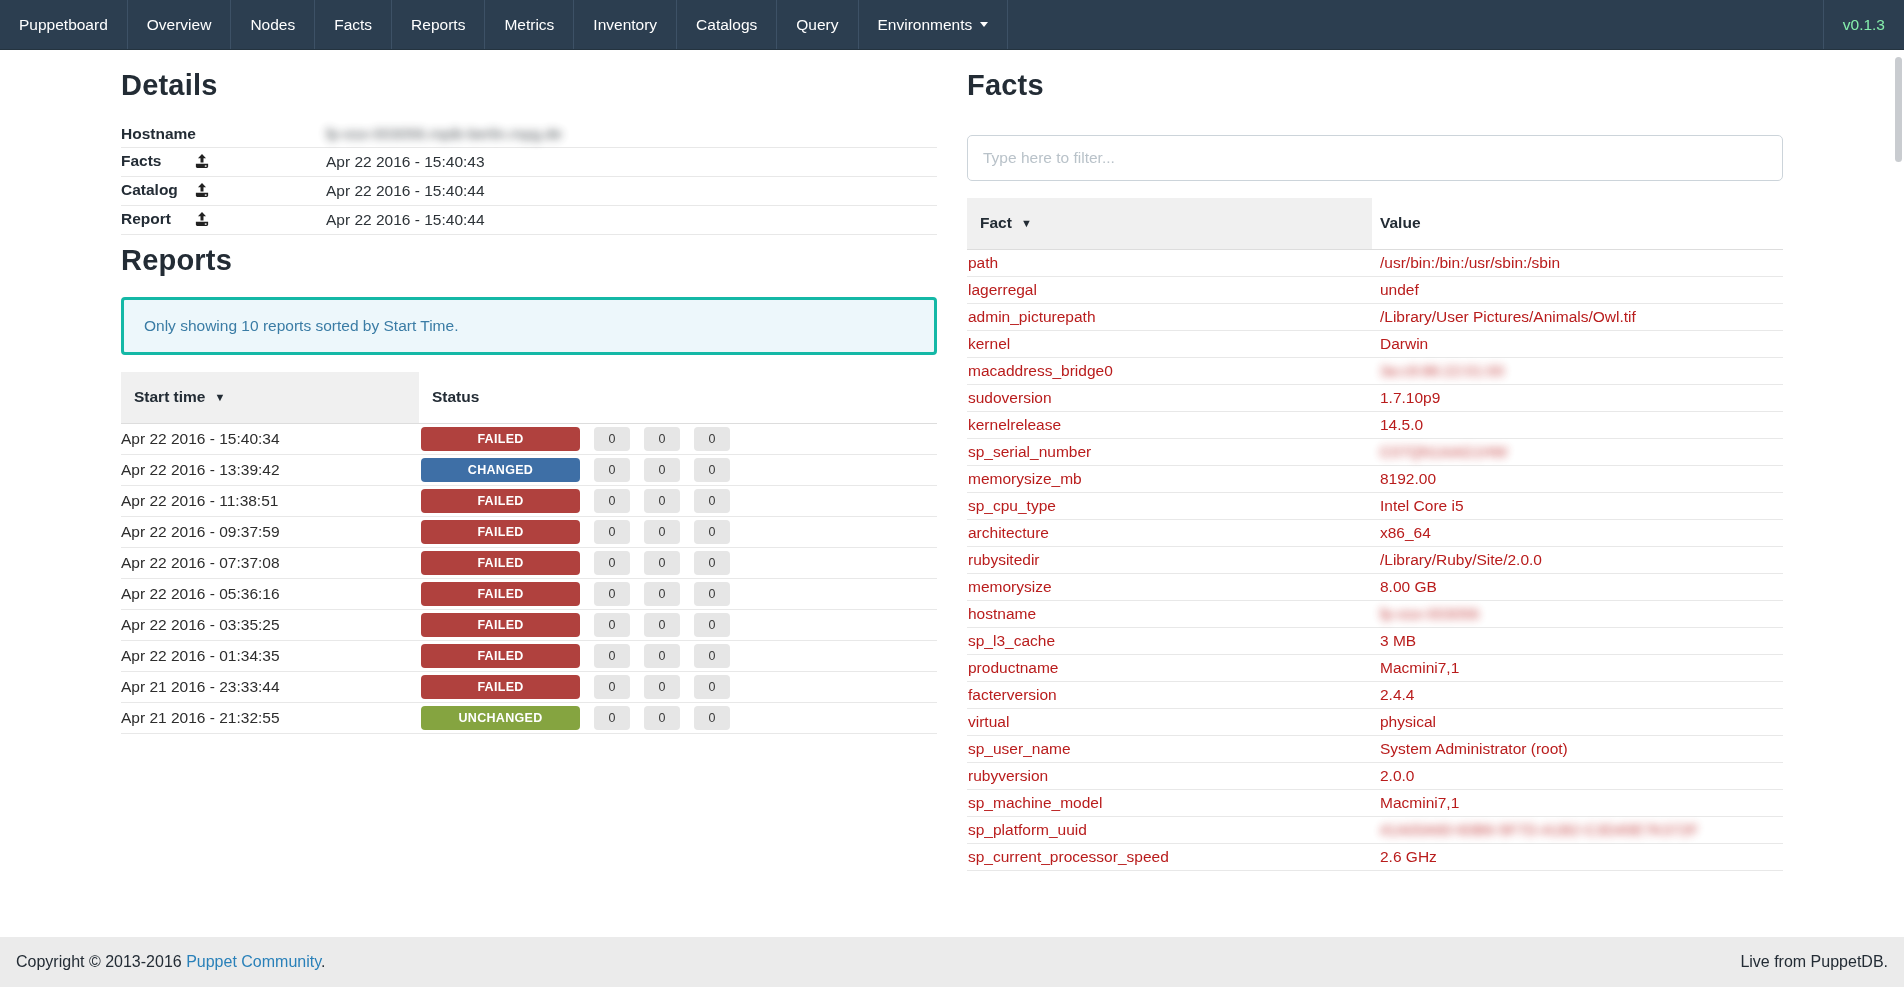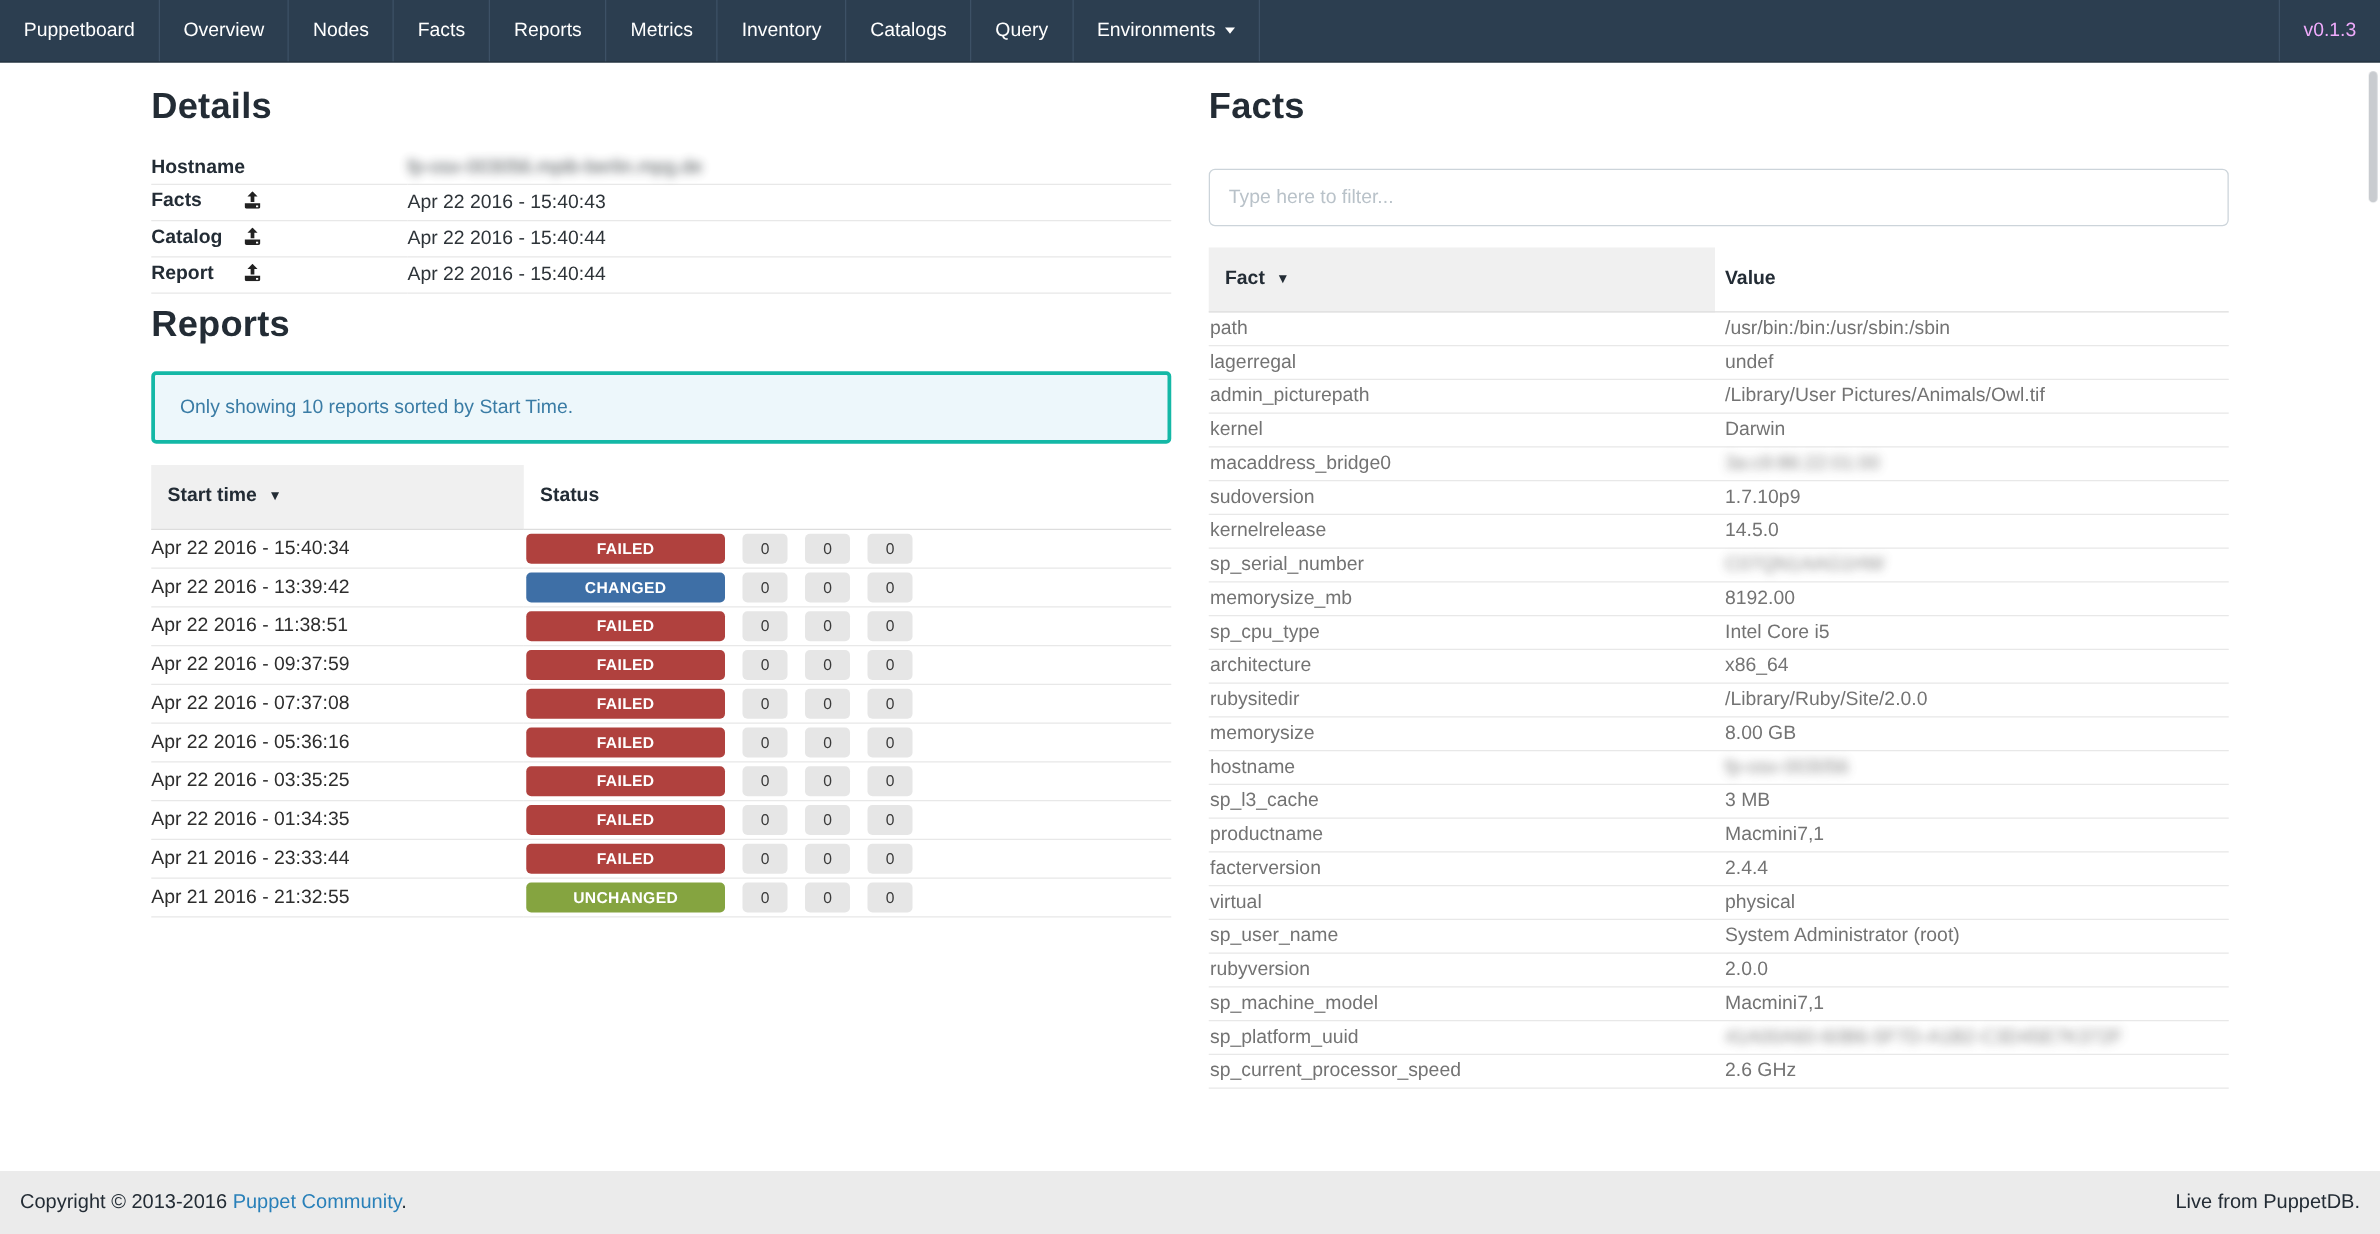--- a/index.html
+++ b/index.html
@@ -16,21 +16,21 @@
     display:flex; align-items:stretch;
     border-bottom:1px solid #24333f;
   }
   .nav-brand, .nav-item, .nav-version {
     display:flex; align-items:center;
     padding:0 19px; font-size:15.5px; color:#fff;
     border-right:1px solid #3d5166; white-space:nowrap;
   }
   .nav-item { cursor:pointer; }
   .nav-right { margin-left:auto; display:flex; align-items:stretch; }
-  .nav-version { border-right:none; border-left:1px solid #3d5166; color:#f0abfc; }
+  .nav-version { border-right:none; border-left:1px solid #3d5166; color:#86efac; }
   .nav-caret {
     width:0; height:0; margin-left:8px;
     border-top:5px solid #fff; border-left:4.5px solid transparent; border-right:4.5px solid transparent;
     display:inline-block;
   }
 
   
   main { display:flex; gap:30px; padding:0 121px; }
   .col { flex:1; min-width:0; }
 
@@ -88,21 +88,21 @@
     outline:none; background:#fff;
     font-family:"Liberation Sans","DejaVu Sans",sans-serif;
   }
   .filter-input::placeholder { color:#b9c2c9; }
 
   .facts-table th.col-fact { width:405px;margin-left:42px; }
   .facts-table th.col-value { padding-left:8px; }
   .facts-table td { border-bottom:1px solid #e8e8e8; vertical-align:middle; }
   .facts-table td.cell-fact  { padding:4px 8px 4px 1px; }
   .facts-table td.cell-value { padding:4px 0 4px 8px; }
-  .facts-table a { color:#737373; text-decoration:none; cursor:pointer; }
+  .facts-table a { color:#b91c1c; text-decoration:none; cursor:pointer; }
 
   .blur { filter:blur(4px); opacity:.85; }
 
   
   footer {
     position:fixed; left:0; right:0; bottom:0; height:50px; background:#ebebeb;
     display:flex; align-items:center; justify-content:space-between;
     padding:0 16px; font-size:16px; color:#232c35; z-index:5;
   }
   footer a { color:#2980b9; text-decoration:none; cursor:pointer; }

